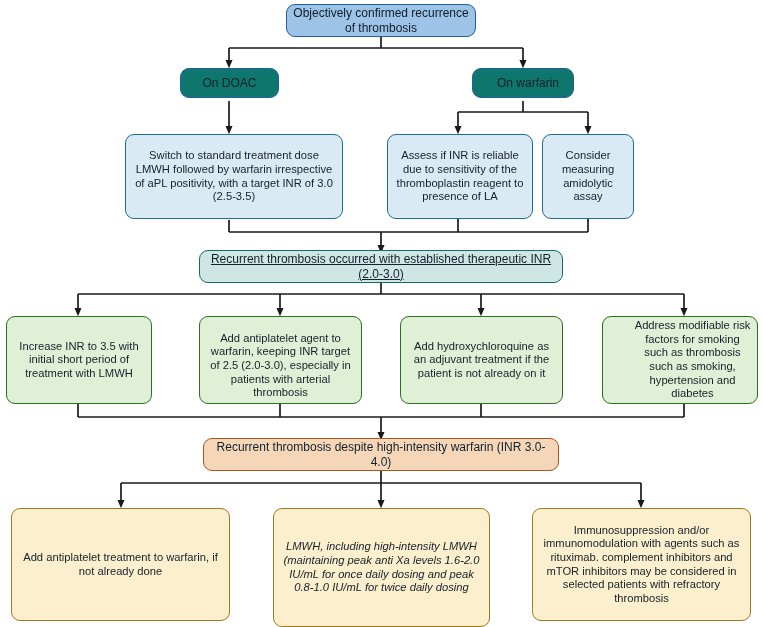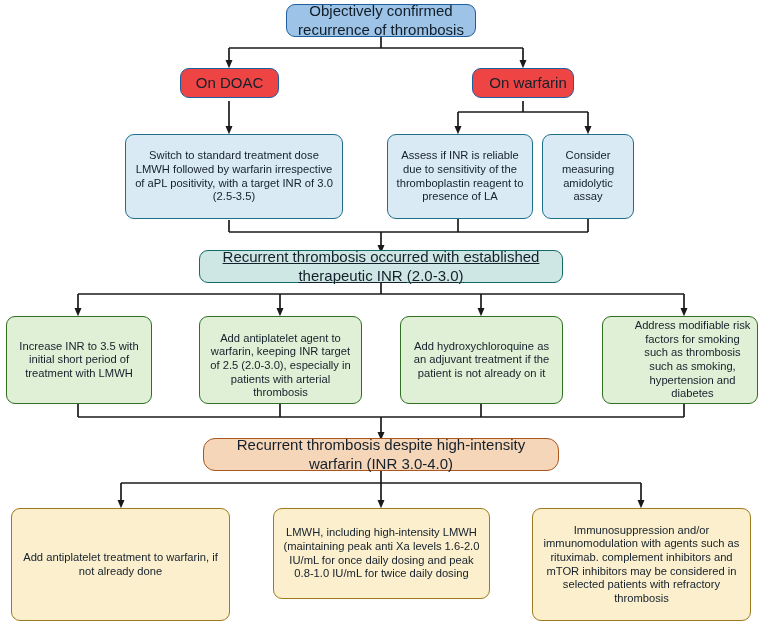--- a/index.html
+++ b/index.html
@@ -42,47 +42,46 @@
     display: block;
     width: 100%;
   }
   
   .pal-blue-dark {
     background: #9dc3e6;
     border-color: #1f5fa0;
     color: #101d29;
   }
   .pal-blue-light {
-    background: #ef4444;
+    background: #0f766e;
     border-color: #1f5fa0;
   }
   .pal-blue-pale {
     background: #daeaf5;
     border-color: #1f6f8b;
   }
   .pal-teal {
     background: #cfe7e4;
     border-color: #136b68;
     text-decoration: underline;
   }
   .pal-green {
     background: #dff0d6;
     border-color: #2f6f20;
   }
   .pal-orange {
     background: #f5d6b8;
     border-color: #a9571f;
-    border-radius: 12px;
   }
   .pal-cream {
     background: #fbefcd;
     border-color: #9c7c1e;
   }
   .fs-11b { font-size: 11.2px; }
-  .fs-12 { font-size: 15px; }
+  .fs-12 { font-size: 12px; }
 </style>
 </head>
 <body>
 
 <div id="canvas">
 
   <svg id="connectors" viewBox="0 0 763 627" width="763" height="627">
     <defs>
       <marker id="arrow" markerWidth="9" markerHeight="9" refX="4.2" refY="4" orient="auto" markerUnits="userSpaceOnUse">
         <path d="M0,0.4 L8.4,4 L0,7.6 z" fill="#1a1a1a"></path>
@@ -175,21 +174,21 @@
   </div>
 
   <div class="node pal-orange fs-12" style="left:203px; top:438px; width:356px; height:33px;">
     <span>Recurrent thrombosis despite high-intensity warfarin (INR 3.0-4.0)</span>
   </div>
 
   <div class="node pal-cream fs-11b" style="left:11px; top:508px; width:219px; height:113px;">
     <span>Add antiplatelet treatment to warfarin, if not already done</span>
   </div>
 
-  <div class="node pal-cream fs-11b" style="left:273px; top:508px; width:217px; height:91px;">
+  <div class="node pal-cream fs-11b" style="left:273px; top:508px; width:217px; height:119px;font-style:italic;">
     <span>LMWH, including high-intensity LMWH (maintaining peak anti Xa levels 1.6-2.0 IU/mL for once daily dosing and peak 0.8-1.0 IU/mL for twice daily dosing</span>
   </div>
 
   <div class="node pal-cream fs-11b" style="left:532px; top:508px; width:219px; height:113px;">
     <span>Immunosuppression and/or immunomodulation with agents such as rituximab. complement inhibitors and mTOR inhibitors may be considered in selected patients with refractory thrombosis</span>
   </div>
 
 </div>
 
 </body></html>

